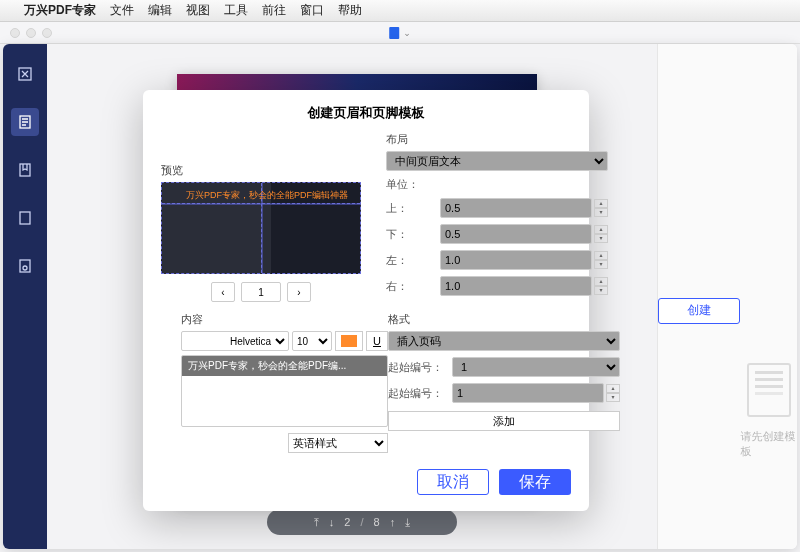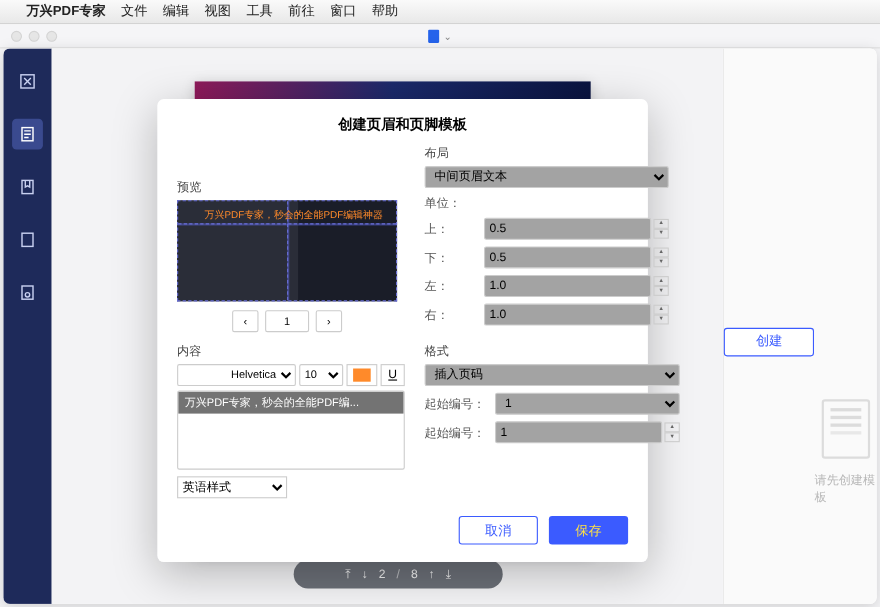--- a/index.html
+++ b/index.html
@@ -56,41 +56,41 @@
 .prevnav button, .prevnav input { height: 20px; border: 1px solid #ccc; background: #fff; font-size: 10px; border-radius: 2px; }
 .prevnav button { width: 24px; cursor: pointer; }
 .prevnav input { width: 40px; text-align: center; }
 
 .row { display: flex; align-items: center; margin-bottom: 6px; font-size: 11px; }
 .row label { width: 54px; color: #555; }
 .row select, .row input { flex: 1; height: 20px; border: 1px solid #ccc; border-radius: 2px; font-size: 11px; padding: 0 4px; background: #a3a3a3; }
 .spin { width: 14px; display: flex; flex-direction: column; margin-left: 2px; }
 .spin div { height: 9px; border: 1px solid #ccc; font-size: 6px; text-align: center; line-height: 7px; color: #666; cursor: pointer; }
 
-.section2 { display: flex; gap: 18px; margin-top: 10px; }
+.section2 { display: flex; margin-top: 10px; margin-left: 20px; }
 .left2 { flex: 1; }
 .fontrow { display: flex; gap: 3px; margin-bottom: 4px; }
 .fontrow select { height: 20px; border: 1px solid #ccc; font-size: 10px; border-radius: 2px; background:#fff; }
 .fontrow .fontname { flex: 1.4; padding-left: 44px; }
 .fontrow .fontsize { width: 40px; }
 .fontrow .colorbox { width: 28px; height: 20px; border: 1px solid #ccc; display: flex; align-items:center; justify-content:center; }
 .fontrow .colorbox div { width: 16px; height: 12px; background: #ff8a2a; }
 .fontrow .under { width: 22px; height: 20px; border: 1px solid #ccc; font-size: 11px; text-decoration: underline; display:flex; align-items:center; justify-content:center; cursor:pointer; }
 .textarea { height: 72px; border: 1px solid #ccc; border-radius: 2px; overflow: hidden; }
 .textarea .line { background: #737373; color: #fff; font-size: 10px; padding: 3px 6px; }
-.langsel { margin-top: 6px; display: flex; justify-content: flex-start; }
+.langsel { margin-top: 6px; display: flex; justify-content: flex-end; }
 .langsel select { width: 100px; height: 20px; border: 1px solid #ccc; font-size: 11px; background:#fff; }
 
 .right2 { flex: 1; }
 .addbtn { width: 100%; height: 20px; border: 1px solid #ccc; background: #fff; font-size: 11px; cursor: pointer; margin-top: 2px; }
 
 .footer { display: flex; justify-content: flex-end; gap: 10px; margin-top: 16px; }
-.footer button { width: 72px; height: 26px; border-radius: 3px; font-size: 12px; cursor: pointer; }
+.footer button { width: 72px; height: 26px; border-radius: 3px; font-size: 16px; cursor: pointer; }
 .footer .cancel { border: 1px solid #3b5bff; background: #fff; color: #3b5bff; }
-.footer .save { border: none; background: #3b5bff; color: #fde047; }
+.footer .save { border: none; background: #3b5bff; color: #ffffff; }
 </style>
 </head>
 <body>
 
 <div class="menubar">
   <span class="apple"></span>
   <span class="appname">万兴PDF专家</span>
   <span>文件</span>
   <span>编辑</span>
   <span>视图</span>
@@ -254,20 +254,21 @@
             <select><option>1</option></select>
           </div>
         <div class="row">
             <label style="width:64px">起始编号：</label>
             <input value="1" style="">
             <div class="spin">
               <div>▴</div>
               <div>▾</div>
             </div>
           </div>
+        <button class="addbtn">添加</button>
       </div>
     </div>
 
     <div class="footer">
       <button class="cancel">取消</button>
       <button class="save">保存</button>
     </div>
   </div>
 </div>
 

